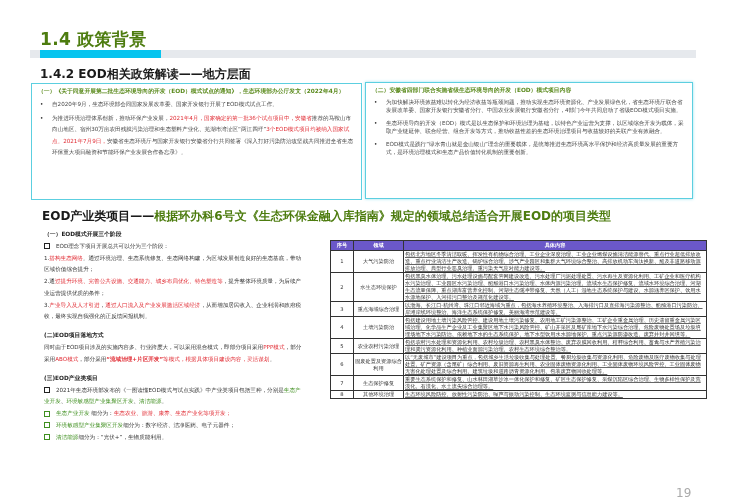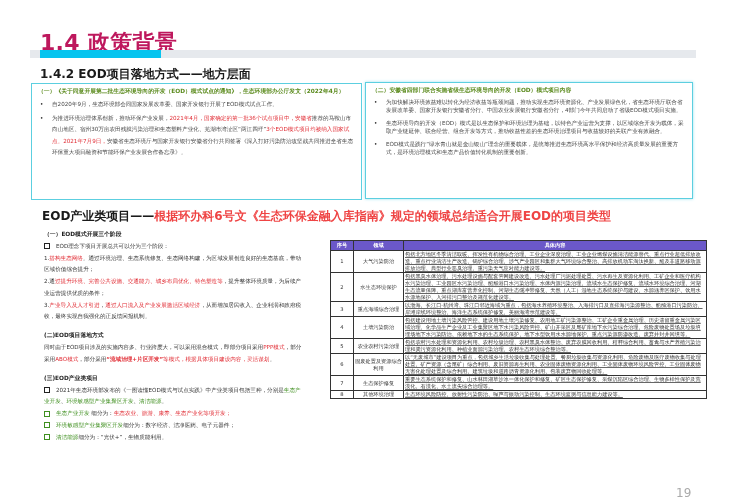--- a/index.html
+++ b/index.html
@@ -4,21 +4,21 @@
 <style>
   html, body { margin: 0; padding: 0; }
   body {
     width: 731px; height: 500px; overflow: hidden; background: #ffffff;
     position: relative;
     font-family: "DejaVu Sans", "Liberation Sans", sans-serif;
     color: #333;
   }
   .abs { position: absolute; }
   .title {
-    left: 40px; top: 28px; font-size: 22px; font-weight: bold; color: #be185d;
+    left: 40px; top: 28px; font-size: 17px; font-weight: bold; color: #4d7c0f;
     letter-spacing: 0.3px;
   }
   .bar-bg { left: 30px; top: 50px; width: 666px; height: 8px; background: #e6e9ed; }
   .bar-fg { left: 40px; top: 50px; width: 121px; height: 8px; background: #06c4ef; }
   .subtitle {
     left: 40px; top: 66px; font-size: 12px; font-weight: bold; color: #1a1a1a;
   }
   .box {
     border: 1px solid #5ccfe0; background: #fff; box-sizing: border-box;
     font-size: 5.6px; line-height: 1.55;
@@ -32,21 +32,21 @@
   .box-right .bullets li { line-height: 1.5; margin-bottom: 4px; }
   .bullets li::before { content: "•"; position: absolute; left: 2px; color: #333; }
   .red { color: #e02830; }
   .green { color: #3f8f1f; }
   .bold { font-weight: bold; }
 
   .h2 {
     left: 42px; top: 208px; font-size: 12px; font-weight: bold; white-space: nowrap;
   }
   .h2 .dark { color: #1a1a1a; }
-  .h2 .purple { color: #ef4444; }
+  .h2 .purple { color: #4d7c0f; }
 
   .left-col { left: 44px; top: 230px; width: 260px; font-size: 5.6px; color: #333; }
   .sec-title { font-weight: bold; font-size: 5.8px; color: #1a1a1a; margin: 0 0 2px 0; }
   .para { line-height: 2.1; margin: 0; }
   .sq {
     display: inline-block; width: 4px; height: 4px; border: 1px solid #222;
     margin-right: 6px; vertical-align: middle;
   }
   .sq.g { border-color: #3f8f1f; }
 
@@ -63,21 +63,21 @@
   table.policy td.field { text-align: center; width: 47px; }
   table.policy td.content { text-decoration: underline; text-decoration-color: #666; }
   .page-num { left: 676px; top: 486px; font-size: 12px; color: #aaa; }
 </style>
 </head>
 <body>
 
 <div class="abs title">1.4 政策背景</div>
 <div class="abs bar-bg"></div>
 <div class="abs bar-fg"></div>
-<div class="abs subtitle">1.4.2 EOD项目落地方式——地方层面</div>
+<div class="abs subtitle">1.4.2 EOD相关政策解读——地方层面</div>
 
 <div class="abs box box-left">
   <div class="box-head">（一）《关于同意开展第二批生态环境导向的开发（EOD）模式试点的通知》，生态环境部办公厅发文（2022年4月）</div>
   <ul class="bullets">
     <li><span>自2020年9月，生态环境部会同国家发展改革委、国家开发银行开展了EOD模式试点工作。</span></li>
     <li>
       <span>为推进环境治理体系创新，推动环保产业发展，</span><span class="red">2021年4月，国家确定的第一批36个试点项目中，</span><span class="red">安徽省</span><span>推荐的马鞍山市向山地区、宿州30万亩农田残膜污染治理和生态塑料产业化、芜湖市湾沚区“两江四圩”</span><span class="red">3个EOD模式项目均被纳入国家试点。2021年7月9日，</span><span>安徽省生态环境厅与国家开发银行安徽省分行共同签署《深入打好污染防治攻坚战共同推进全省生态环保重大项目融资和节能环保产业发展合作备忘录》。</span>
     </li>
   </ul>
 </div>

